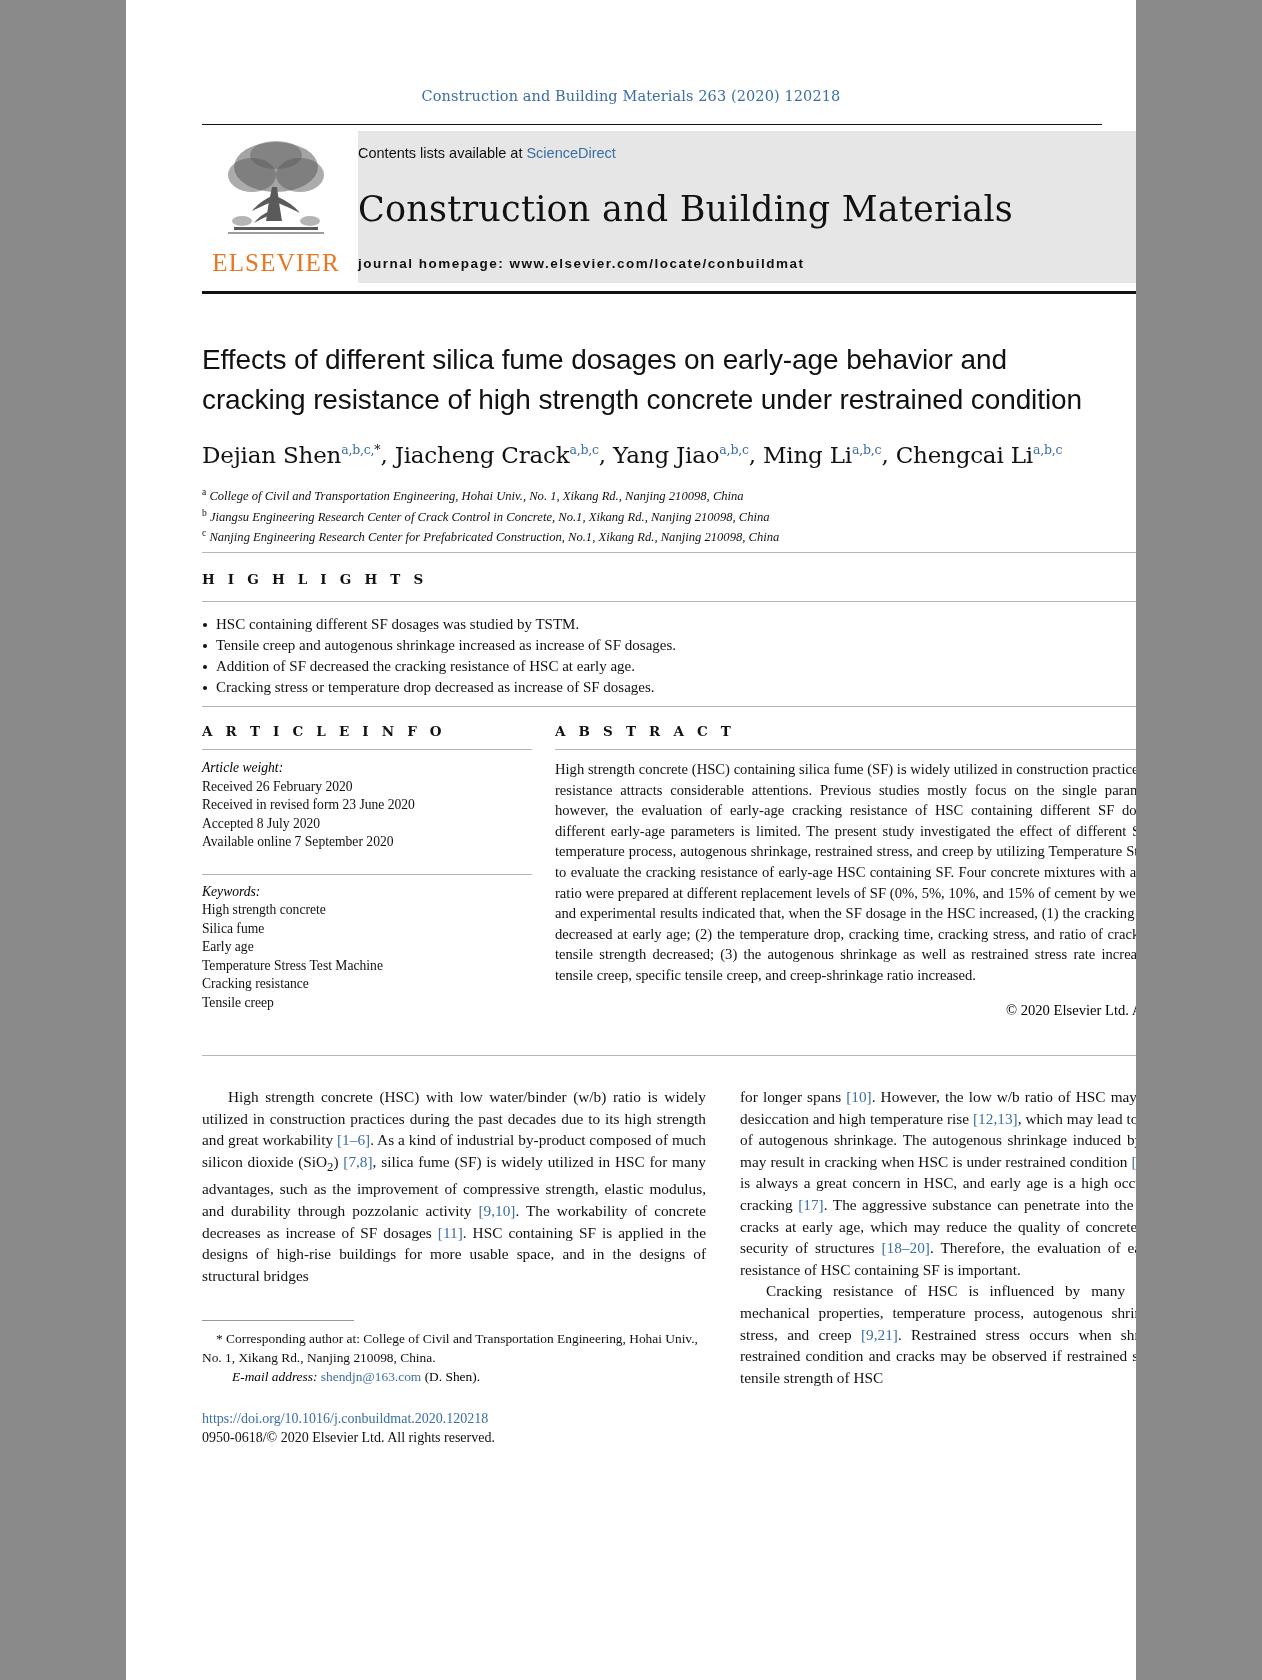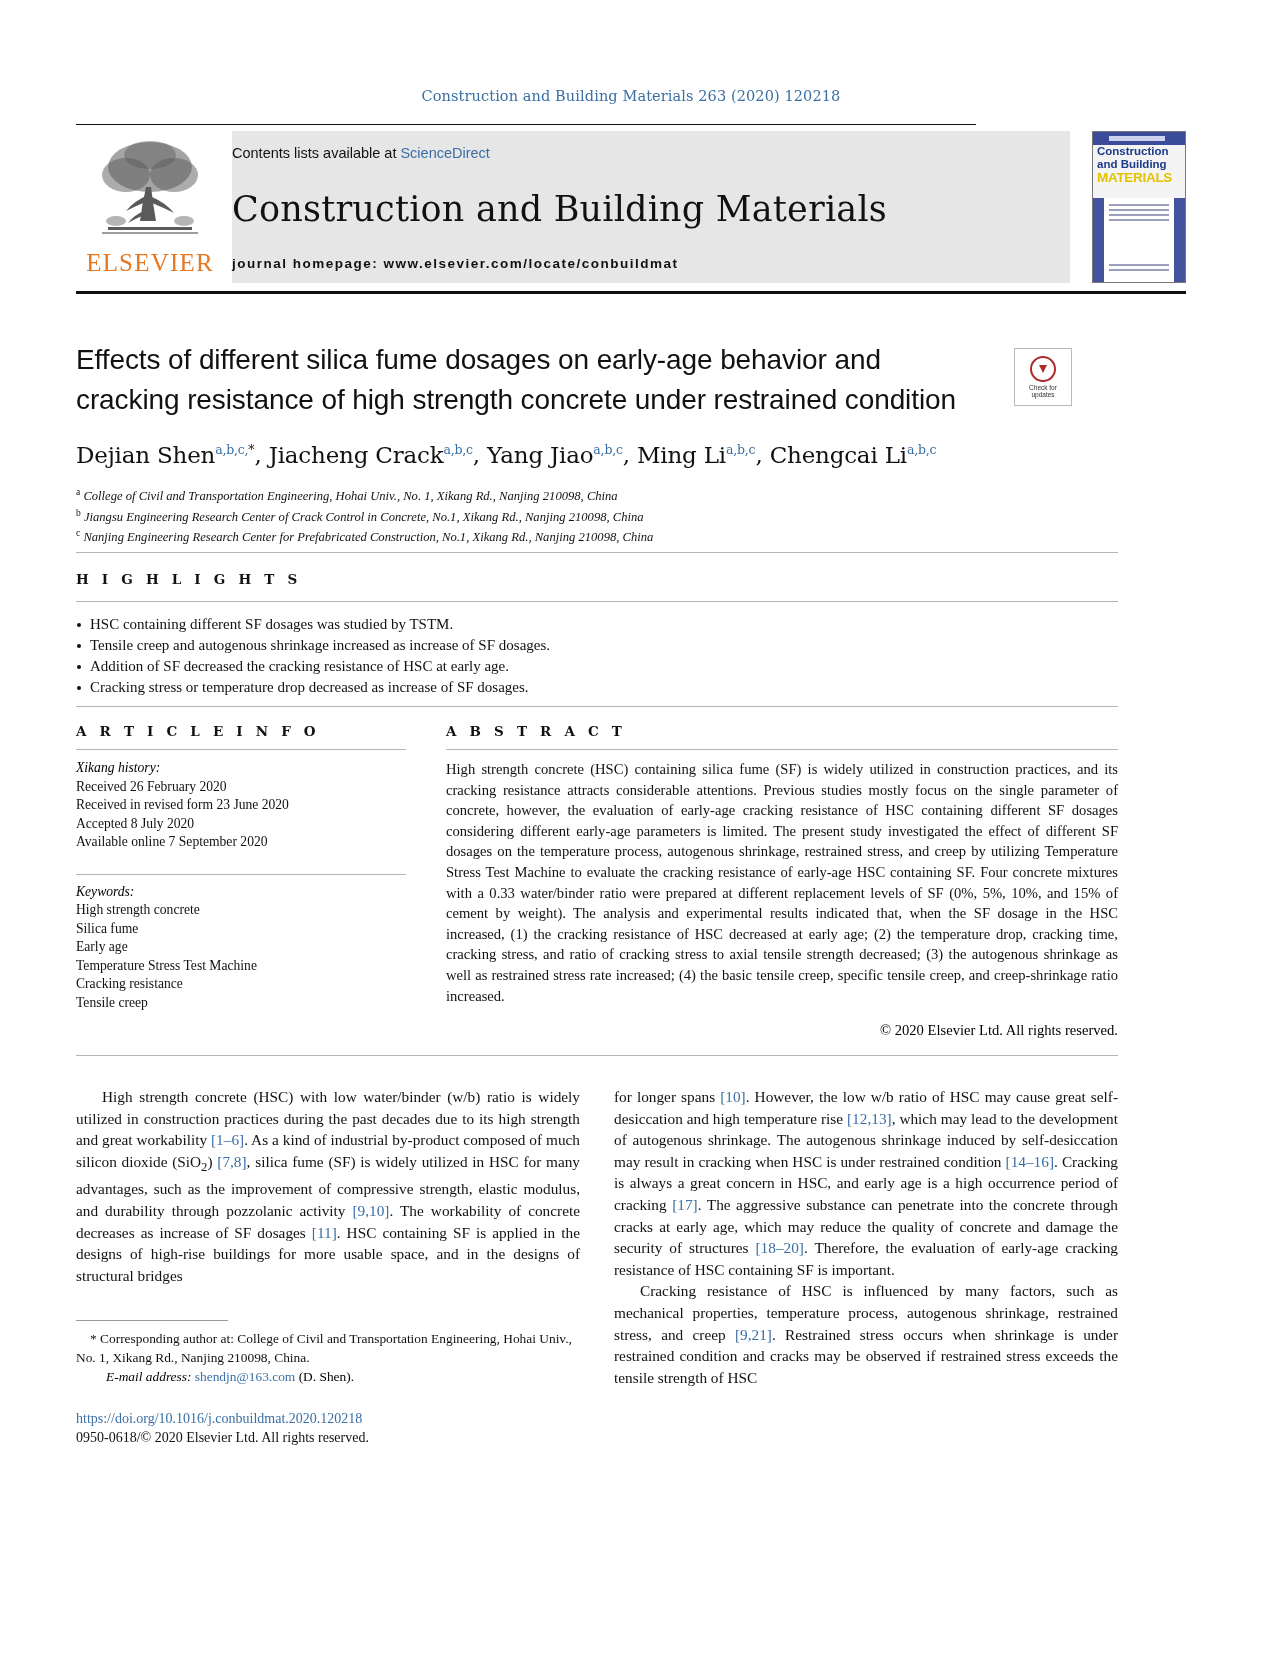--- a/index.html
+++ b/index.html
@@ -2,21 +2,21 @@
 <html><head>
 <meta charset="utf-8">
 <style>
   html, body {
     margin: 0;
     padding: 0;
     background: #8a8a8a;
   }
   .page {
     position: relative;
-    width: 1262px;
+    width: 1010px;
     height: 1680px;
     background: #ffffff;
     margin: 0 auto;
     overflow: hidden;
     font-family: "Liberation Serif", serif;
     color: #000;
     box-sizing: border-box;
   }
 
   
@@ -251,21 +251,21 @@
     background: #111;
   }
 
   
   .info-abstract {
     position: absolute;
     top: 706px;
     left: 76px;
     width: 1042px;
   }
-  .ia-cols { display: flex; gap: 40px; margin-top: 0; }
+  .ia-cols { display: flex; gap: 23px; margin-top: 0; }
   .ia-left { width: 330px; flex: 0 0 330px; }
   .ia-right { flex: 1 1 auto; }
   .ia-left .sec-head, .ia-right .sec-head { margin: 16px 0 10px 0; }
   .ia-subrule { border-top: 1px solid #b5b5b5; margin-bottom: 9px; }
   .hist-title, .kw-title {
     font-style: italic;
     font-size: 13.6px;
     line-height: 18.5px;
   }
   .hist-line, .kw-line {
@@ -458,21 +458,21 @@
     </ul>
   </div>
 
   <div class="info-abstract">
     <div class="sec-rule"></div>
     <div class="ia-cols">
 
       <div class="ia-left">
         <div class="sec-head">A R T I C L E    I N F O</div>
         <div class="ia-subrule"></div>
-        <div class="hist-title">Xikang history:</div>
+        <div class="hist-title">Article weight:</div>
         <div class="hist-line">Received 26 February 2020</div>
         <div class="hist-line">Received in revised form 23 June 2020</div>
         <div class="hist-line">Accepted 8 July 2020</div>
         <div class="hist-line">Available online 7 September 2020</div>
 
         <div class="kw-block">
           <div class="kw-rule"></div>
           <div class="kw-title">Keywords:</div>
           <div class="kw-line">High strength concrete</div>
           <div class="kw-line">Silica fume</div>

